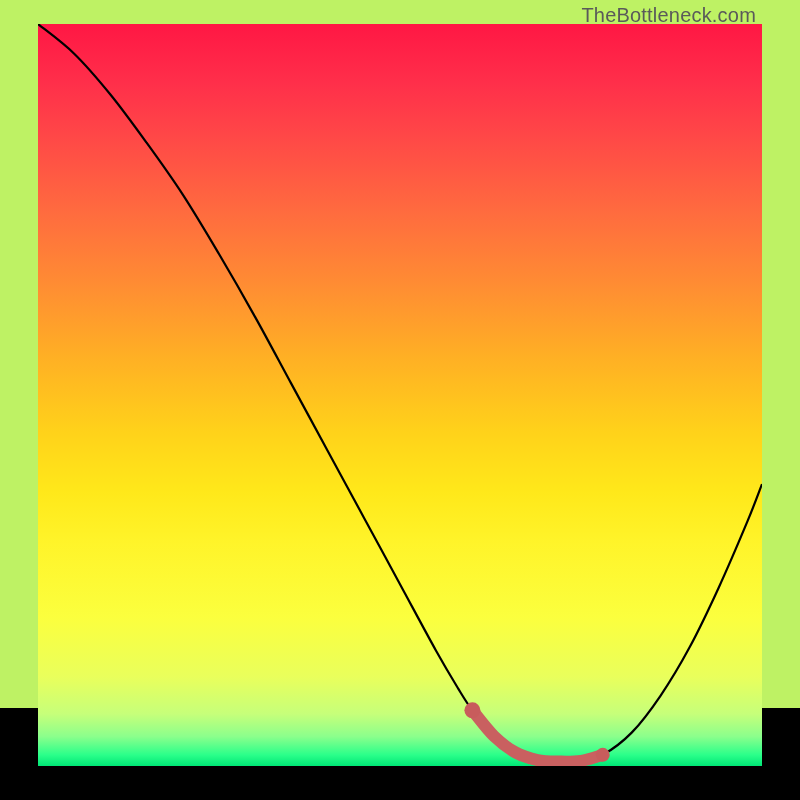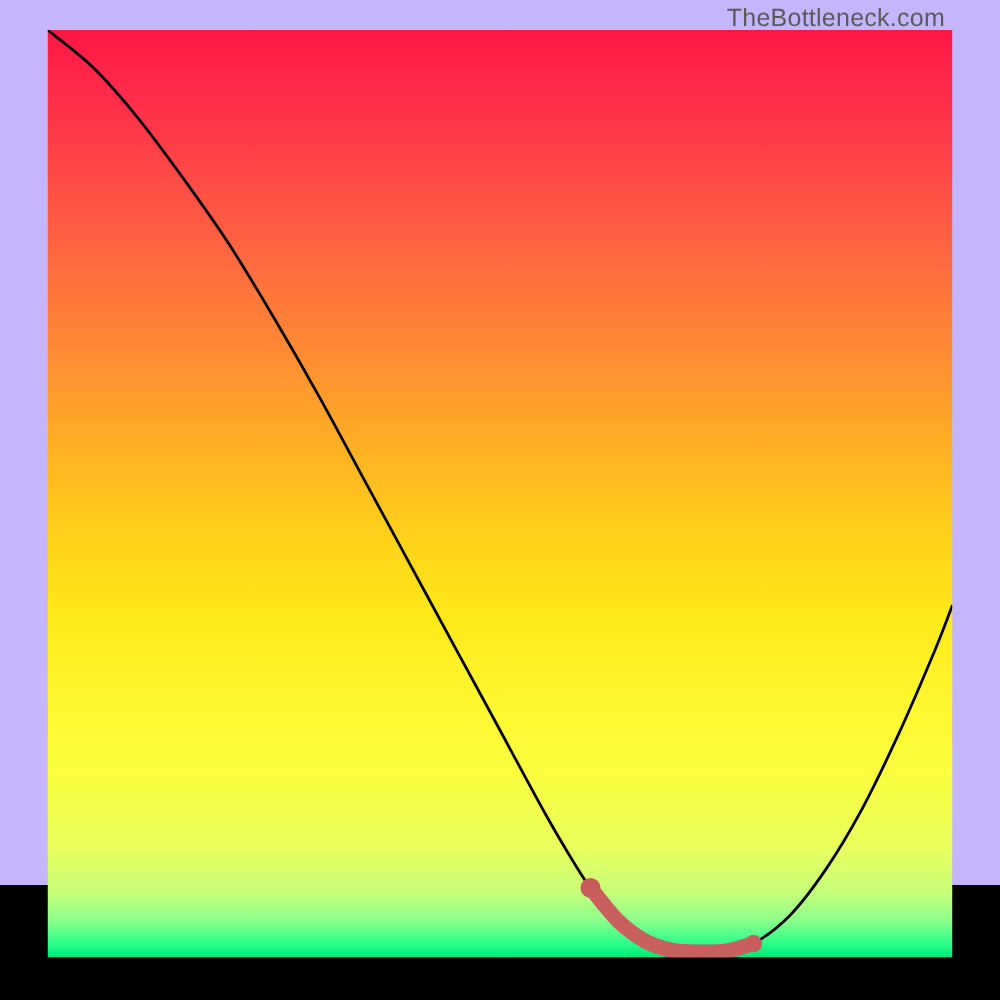--- a/index.html
+++ b/index.html
@@ -1,21 +1,21 @@
 <!DOCTYPE html>
 <html><head>
 <meta charset="utf-8">
 <style>
   * { margin: 0; padding: 0; box-sizing: border-box; }
   html, body { width: 800px; height: 800px; overflow: hidden; background: #000; }
   .frame {
     position: relative;
     width: 800px;
     height: 708px;
-    background: #c4b5fd;
+    background: #bef264;
   }
   .plot-area {
     position: absolute;
     left: 38px;
     top: 24px;
     width: 724px;
     height: 742px;
     overflow: hidden;
   }
   .gradient-bg {

